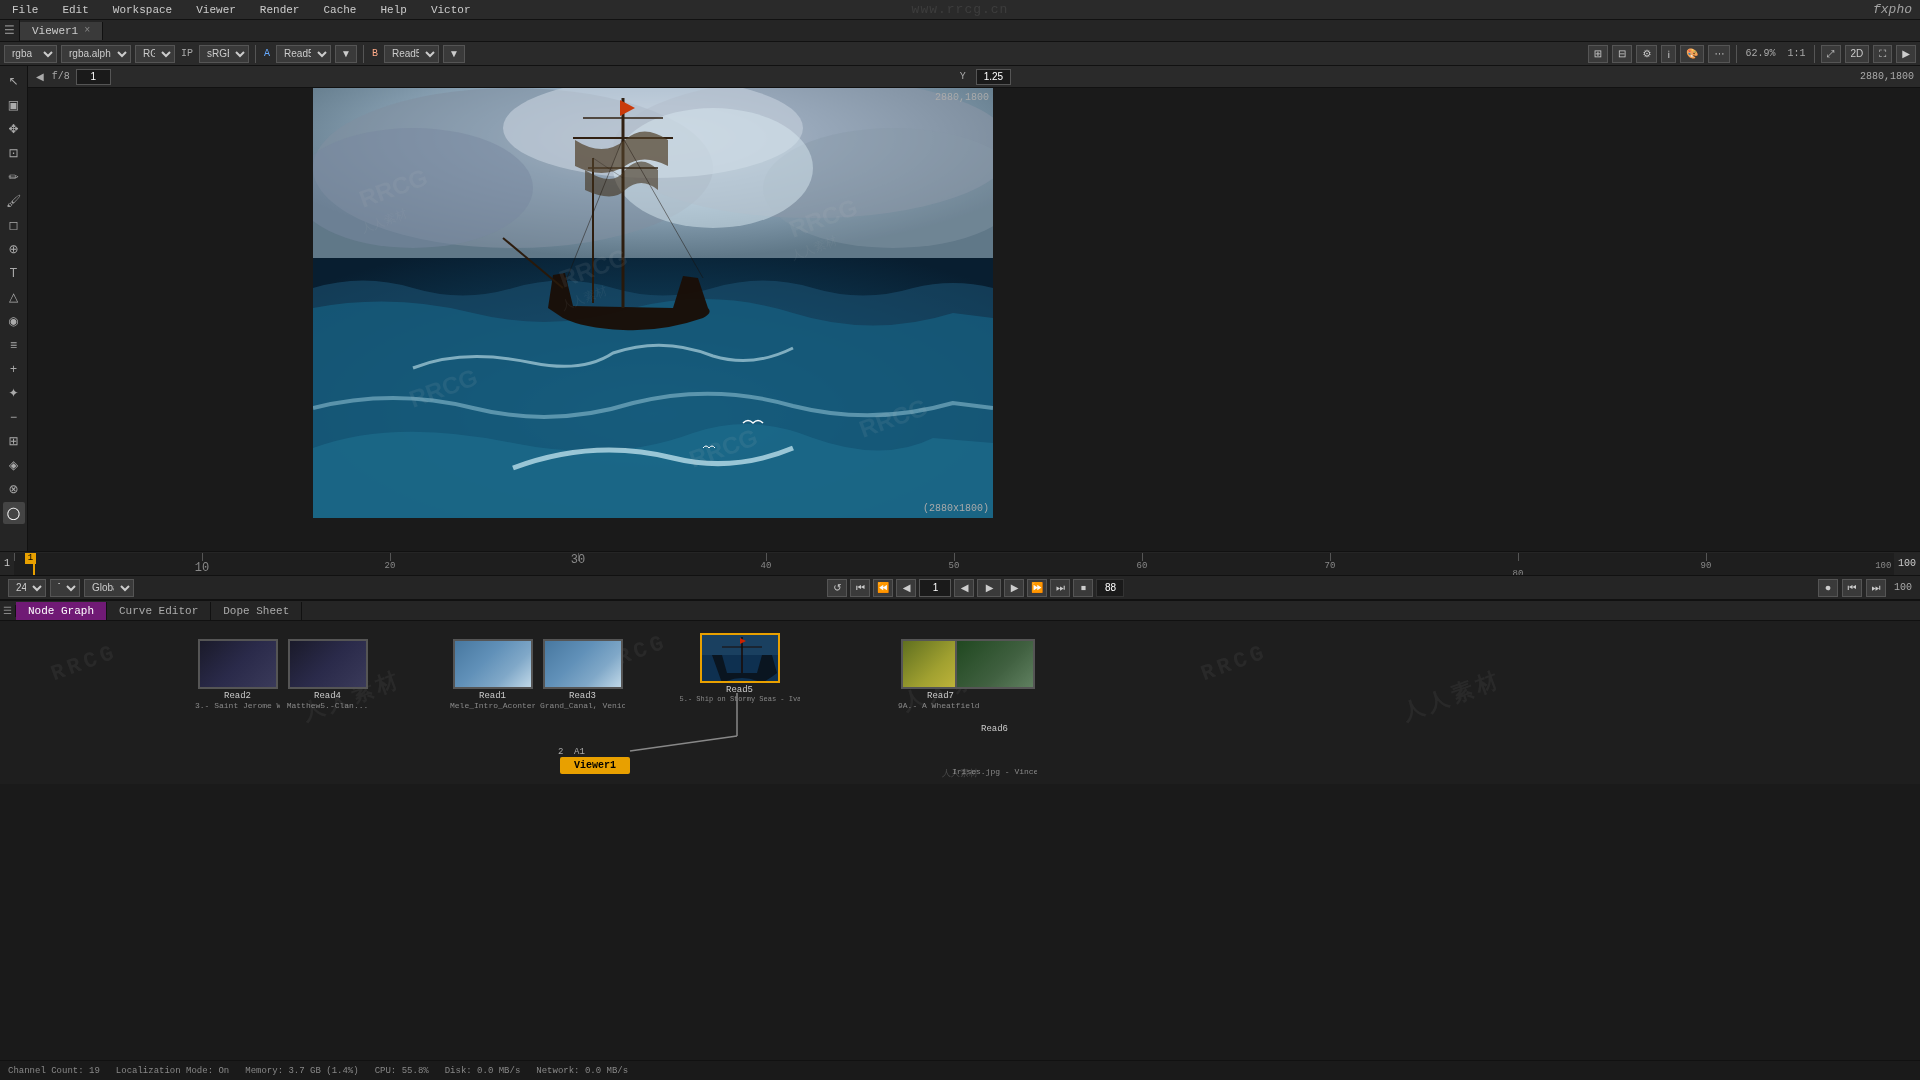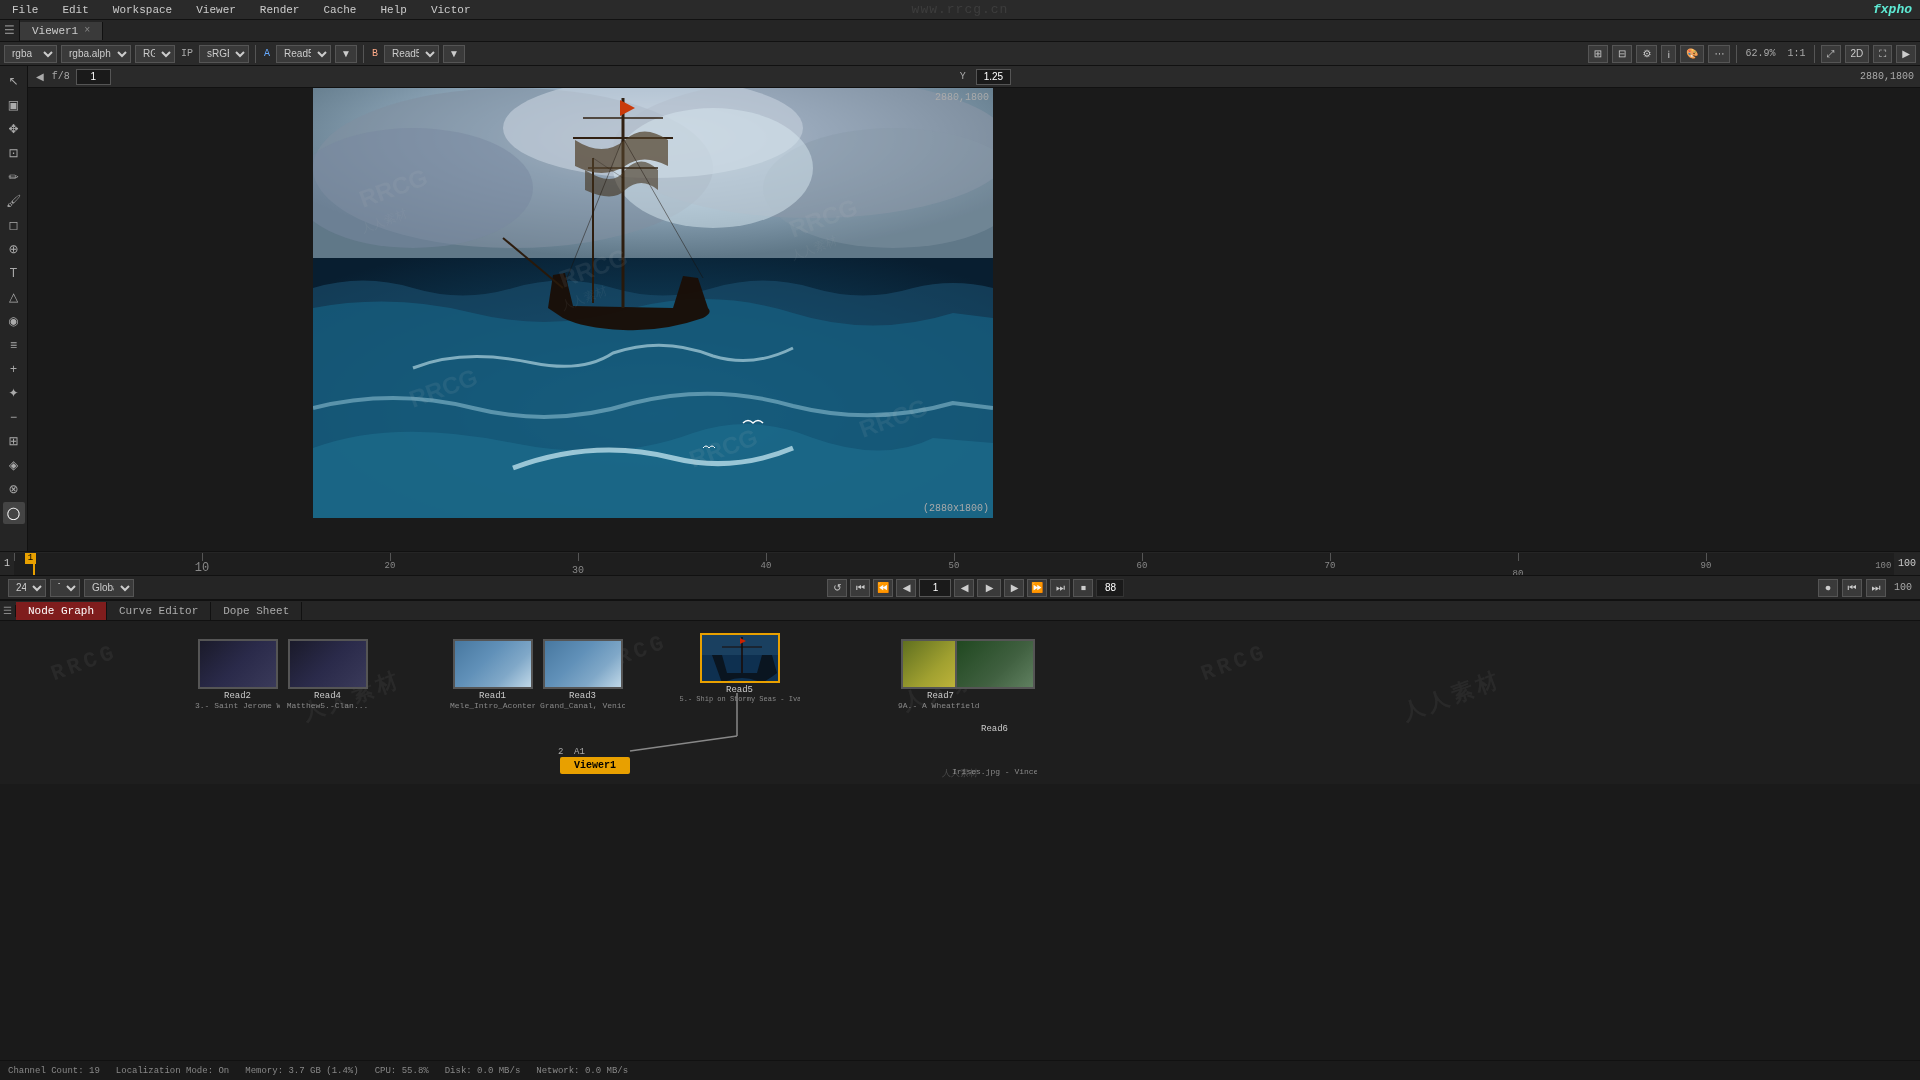--- a/index.html
+++ b/index.html
@@ -271,21 +271,21 @@
       border-bottom: 1px solid #111;
     }
     .node-tab {
       padding: 3px 12px;
       font-size: 11px;
       color: #aaa;
       cursor: pointer;
       border-right: 1px solid #111;
     }
     .node-tab.active {
-      background: #7f1d1d;
+      background: #701a75;
       color: #fff;
     }
     #node-canvas {
       width: 100%;
       height: calc(100% - 20px);
       position: relative;
       overflow: hidden;
     }
 
     
@@ -398,21 +398,21 @@
 <div id="menu-bar">
   <div class="menu-item">File</div>
   <div class="menu-item">Edit</div>
   <div class="menu-item">Workspace</div>
   <div class="menu-item">Viewer</div>
   <div class="menu-item">Render</div>
   <div class="menu-item">Cache</div>
   <div class="menu-item">Help</div>
   <div class="menu-item">Victor</div>
   <div id="watermark-top">www.rrcg.cn</div>
-  <div id="fxphon-logo" style="font-style:italic;font-weight:bold;font-size:13px;color:#5eead4;">fxpho</div>
+  <div id="fxphon-logo" style="font-style:italic;font-weight:normal;font-size:13px;color:#a3a3a3;">fxpho</div>
 </div>
 
 <div id="viewer-tab-bar">
   <div style="width:20px;height:100%;display:flex;align-items:center;justify-content:center;background:#252525;border-right:1px solid #111;">
     <span style="color:#888;font-size:12px;">☰</span>
   </div>
   <div class="viewer-tab">
     <span>Viewer1</span>
     <span class="close-x">×</span>
   </div>
@@ -589,21 +589,21 @@
   <span style="color:#ccc;font-size:10px;margin-right:4px;">1</span>
   <div id="timeline-ruler" style="flex:1;height:22px;background:#1e1e1e;position:relative;">
 
     <div style="position:absolute;left:0%;top:0;width:1px;height:8px;background:#555;"></div>
     <span style="position:absolute;left:0%;top:8px;color:#888;font-size:9px;transform:translateX(-50%);"></span>
     <div style="position:absolute;left:10%;top:0;width:1px;height:8px;background:#555;"></div>
     <span style="position:absolute;left:10%;top:8px;color:#888;font-size:12px;transform:translateX(-50%);">10</span>
     <div style="position:absolute;left:20%;top:0;width:1px;height:8px;background:#555;"></div>
     <span style="position:absolute;left:20%;top:8px;color:#888;font-size:9px;transform:translateX(-50%);">20</span>
     <div style="position:absolute;left:30%;top:0;width:1px;height:8px;background:#555;"></div>
-    <span style="position:absolute;left:30%;top:12px;color:#888;font-size:10px;transform:translateX(-50%);">30</span>
+    <span style="position:absolute;left:30%;top:0;color:#888;font-size:12px;transform:translateX(-50%);">30</span>
     <div style="position:absolute;left:40%;top:0;width:1px;height:8px;background:#555;"></div>
     <span style="position:absolute;left:40%;top:8px;color:#888;font-size:9px;transform:translateX(-50%);">40</span>
     <div style="position:absolute;left:50%;top:0;width:1px;height:8px;background:#555;"></div>
     <span style="position:absolute;left:50%;top:8px;color:#888;font-size:9px;transform:translateX(-50%);">50</span>
     <div style="position:absolute;left:60%;top:0;width:1px;height:8px;background:#555;"></div>
     <span style="position:absolute;left:60%;top:8px;color:#888;font-size:9px;transform:translateX(-50%);">60</span>
     <div style="position:absolute;left:70%;top:0;width:1px;height:8px;background:#555;"></div>
     <span style="position:absolute;left:70%;top:8px;color:#888;font-size:9px;transform:translateX(-50%);">70</span>
     <div style="position:absolute;left:80%;top:0;width:1px;height:8px;background:#555;"></div>
     <span style="position:absolute;left:80%;top:16px;color:#888;font-size:9px;transform:translateX(-50%);">80</span>

